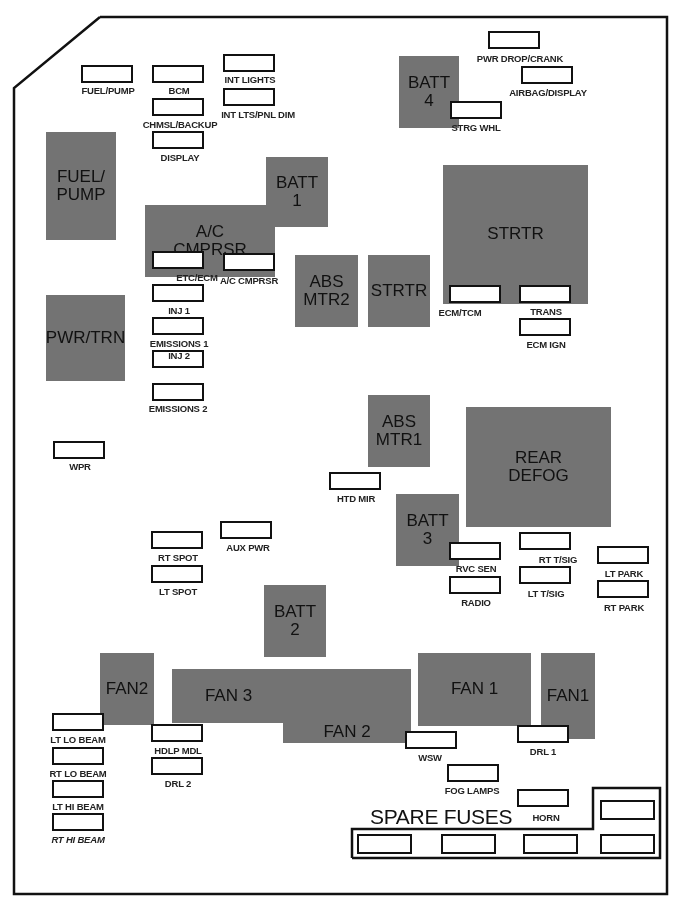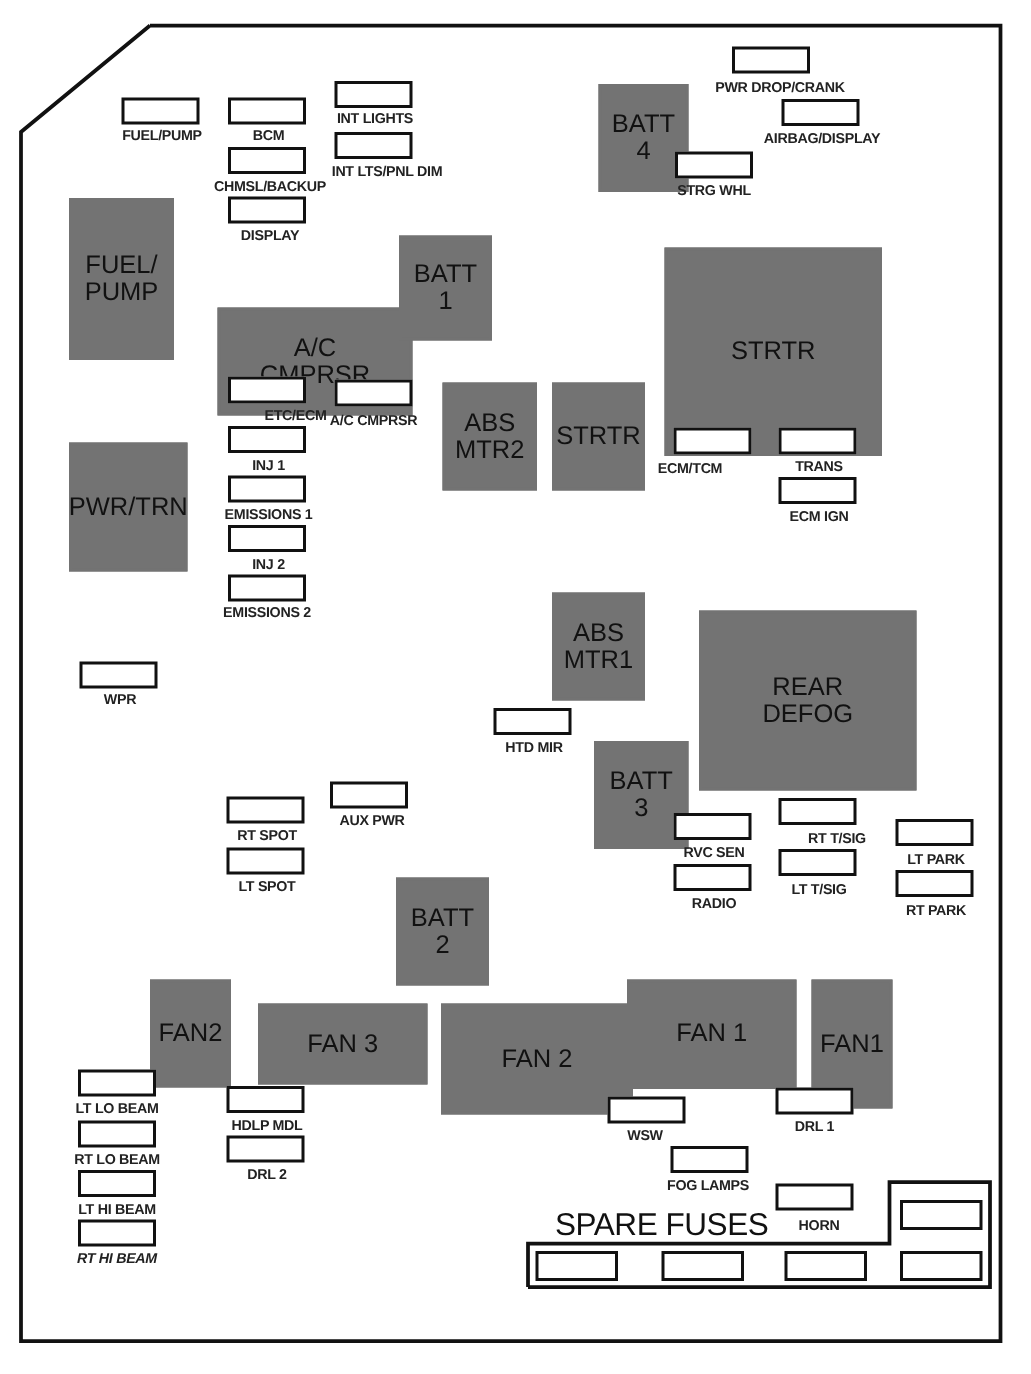--- a/index.html
+++ b/index.html
@@ -68,21 +68,21 @@
 <div class="box big" style="left:264px;top:553px;width:62px;height:72px;">
     <span>BATT
 2</span>
   </div>
 <div class="box big" style="left:100px;top:621px;width:54px;height:72px;">
     <span>FAN2</span>
   </div>
 <div class="box big" style="left:172px;top:637px;width:113px;height:54px;">
     <span>FAN 3</span>
   </div>
-<div class="box big" style="left:294px;top:637px;width:128px;height:74px;">
+<div class="box big" style="left:283px;top:637px;width:128px;height:74px;align-items:flex-end;">
     <span>FAN 2</span>
   </div>
 <div class="box big" style="left:418px;top:621px;width:113px;height:73px;">
     <span>FAN 1</span>
   </div>
 <div class="box big" style="left:541px;top:621px;width:54px;height:86px;text-align:center;">
     <span>FAN1</span>
   </div>
 
 <div class="fuse" style="left:81px;top:65px;"></div>
@@ -118,21 +118,21 @@
 <div class="fuse" style="left:223px;top:253px;"></div>
 <div class="flabel" style="left:249px;top:275px;">A/C CMPRSR</div>
 
 <div class="fuse" style="left:152px;top:284px;"></div>
 <div class="flabel" style="left:179px;top:305px;">INJ 1</div>
 
 <div class="fuse" style="left:152px;top:317px;"></div>
 <div class="flabel" style="left:179px;top:338px;">EMISSIONS 1</div>
 
 <div class="fuse" style="left:152px;top:350px;"></div>
-<div class="flabel" style="left:179px;top:371px;">INJ 2</div>
+<div class="flabel" style="left:179px;top:350px;">INJ 2</div>
 
 <div class="fuse" style="left:152px;top:383px;"></div>
 <div class="flabel" style="left:178px;top:403px;">EMISSIONS 2</div>
 
 <div class="fuse" style="left:449px;top:285px;"></div>
 <div class="flabel" style="left:460px;top:307px;">ECM/TCM</div>
 
 <div class="fuse" style="left:519px;top:285px;"></div>
 <div class="flabel" style="left:546px;top:306px;">TRANS</div>
 

